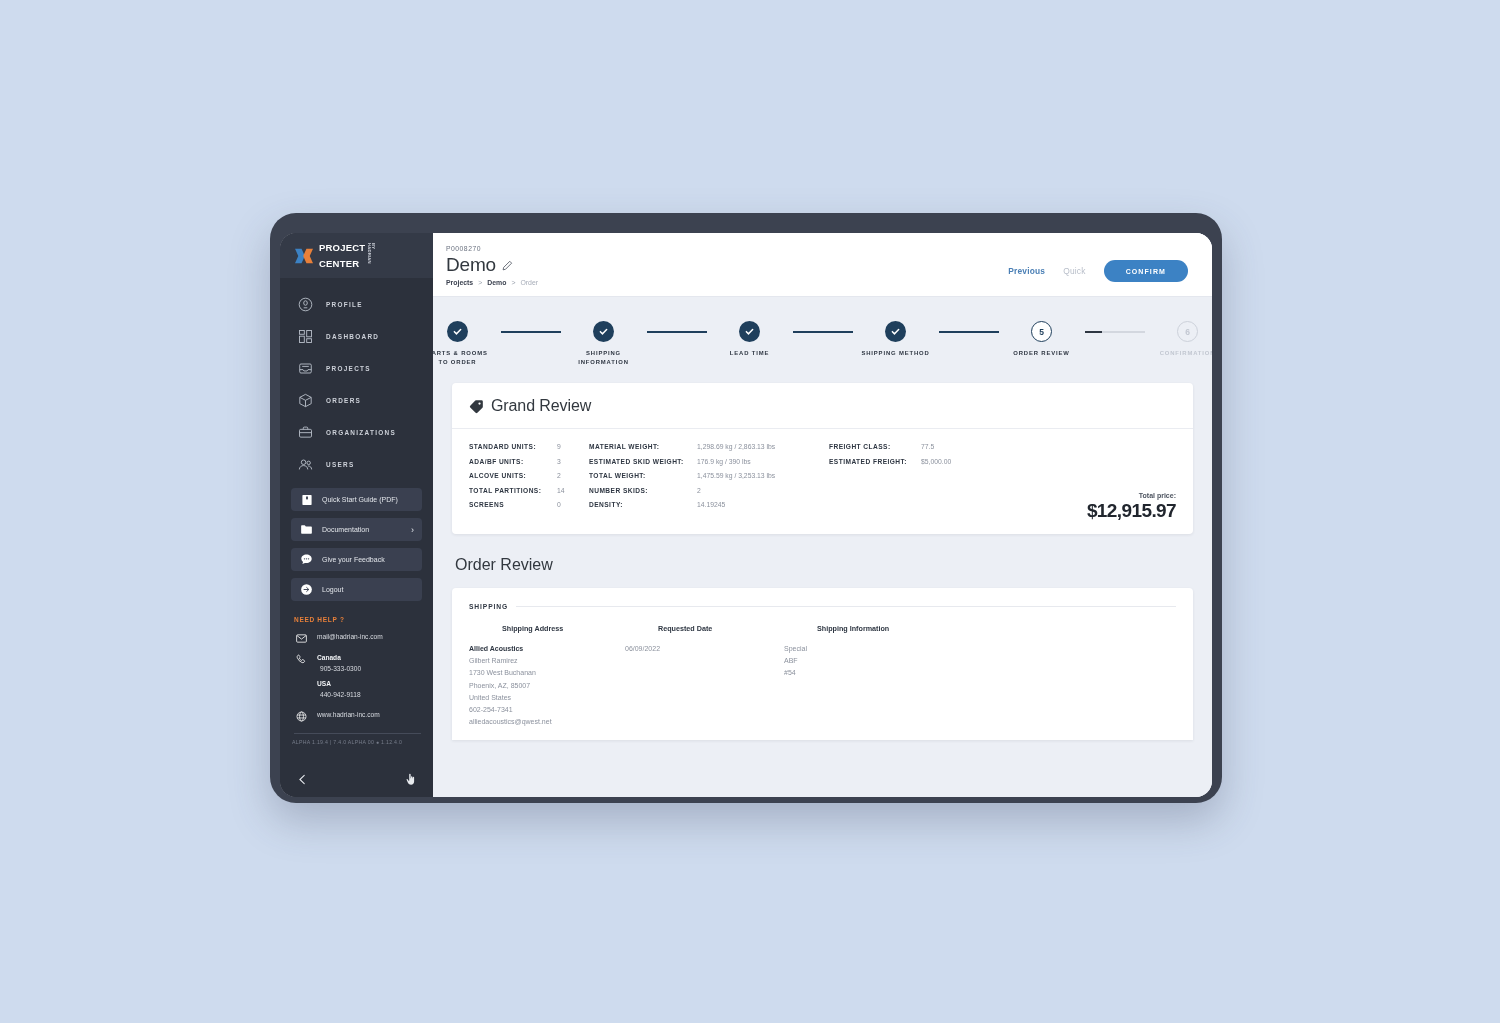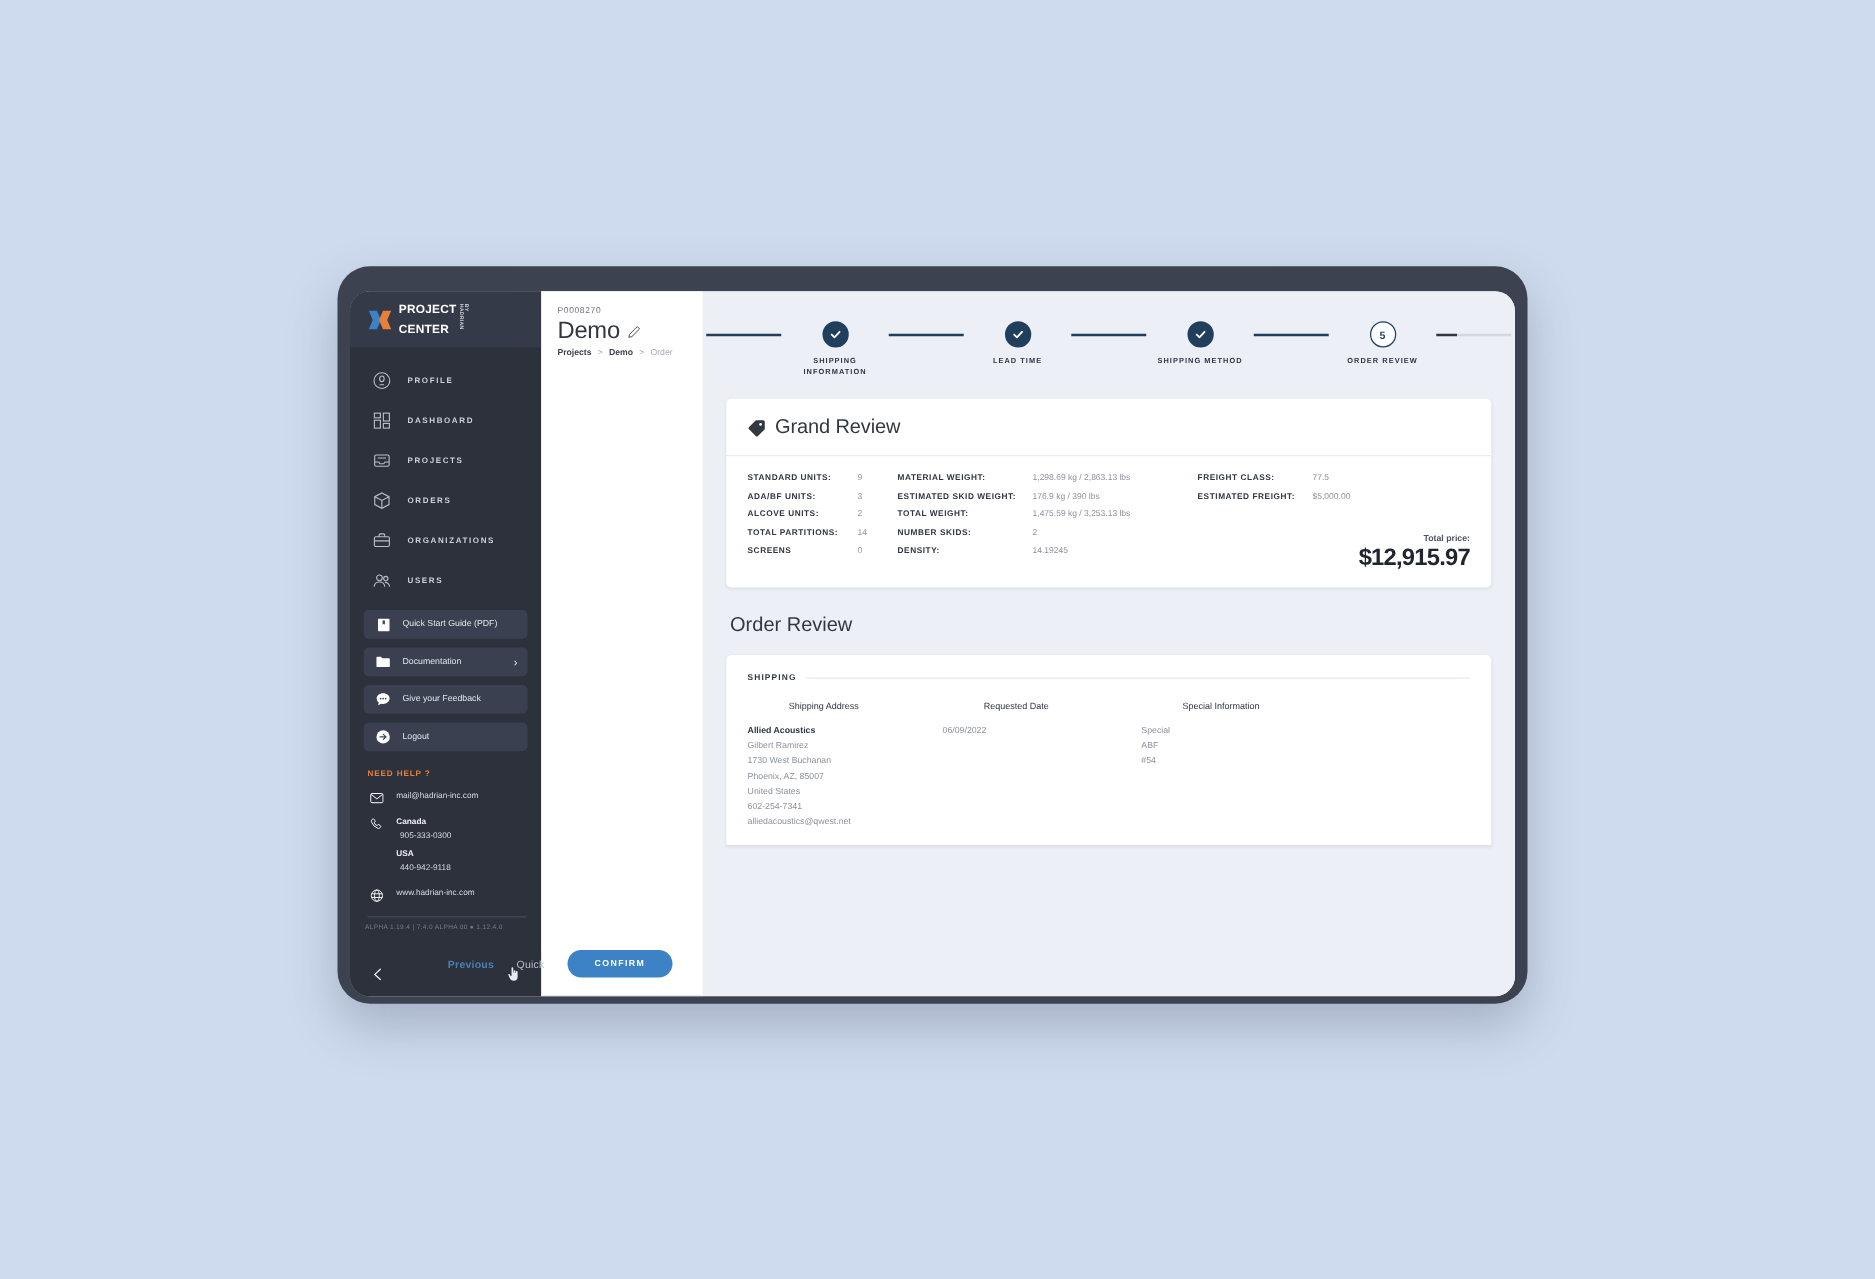--- a/index.html
+++ b/index.html
@@ -92,21 +92,21 @@
 
   .sb-footer {
     position: absolute; left: 0; bottom: 0; width: 100%; height: 36px;
     background: #2c313c;
     display: flex; align-items: center; justify-content: space-between;
     padding: 0 16px;
   }
   .sb-footer .fbtn { color: #e7eaee; cursor: pointer; display:flex; }
 
   
-  .main { flex: 1; height: 100%; background: #eceff5; display: flex; flex-direction: row; min-width:0;}
+  .main { flex: 1; height: 100%; background: #eceff5; display: flex; flex-direction: column; min-width:0;}
   .topbar {
     background: #ffffff; padding: 12px 24px 10px 13px;
     border-bottom: 1px solid #e4e7ee;
     position: relative; flex: 0 0 auto;
   }
   .proj-id { font-size: 6.8px; color: #6b7280; letter-spacing: .5px; margin-bottom: 2px; }
   .title-row { display: flex; align-items: center; gap: 6px; }
   .proj-title { font-size: 19px; color: #32383f; font-weight: 400; letter-spacing: -.2px; }
   .pencil { color: #3c4250; display:flex; cursor:pointer; }
   .crumbs { display: flex; align-items: center; gap: 5px; margin-top: 3px; }
@@ -172,21 +172,21 @@
 
   .review-card { background:#fff; margin: 0 19px; border-radius: 4px 4px 0 0; box-shadow: 0 1px 3px rgba(40,50,70,.09); padding: 15px 17px 0 17px; height: 152px; overflow: hidden;}
   .sec-head { display: flex; align-items: center; gap: 8px; margin-bottom: 14px; }
   .sec-head .lab { font-size: 6.7px; font-weight: 700; letter-spacing: .9px; color: #2e3642; }
   .sec-head .rule { flex: 1; height: 1px; background: #e7e9ee; }
   .ship-grid { display: flex; }
   .sg-col { }
   .sg-col.a { width: 156px; }
   .sg-col.b { width: 159px; }
   .sg-col.c { width: 158px; }
-  .sg-h { font-size: 7.2px; font-weight: 400; color: #2e3642; margin-bottom: 10px; padding-left: 33px; }
+  .sg-h { font-size: 7.2px; font-weight: 700; color: #2e3642; margin-bottom: 10px; padding-left: 33px; }
   .sg-strong { font-size: 7px; font-weight: 700; color: #2e3642; line-height: 1.75; }
   .sg-t { font-size: 7px; color: #8b919d; line-height: 1.75; }
 </style>
 </head>
 <body>
 
 <div class="tablet">
 <div class="screen">
 
   <aside class="sidebar">
@@ -539,21 +539,21 @@
             <div class="sg-t">Phoenix, AZ, 85007</div>
             <div class="sg-t">United States</div>
             <div class="sg-t">602-254-7341</div>
             <div class="sg-t">alliedacoustics@qwest.net</div>
           </div>
           <div class="sg-col b">
             <div class="sg-h">Requested Date</div>
             <div class="sg-t">06/09/2022</div>
           </div>
           <div class="sg-col d">
-            <div class="sg-h">Special Information</div>
+            <div class="sg-h">Shipping Information</div>
             <div class="sg-t">Special</div>
             <div class="sg-t">ABF</div>
             <div class="sg-t">#54</div>
           </div>
         </div>
       </section>
 
     </div>
   </main>
 

